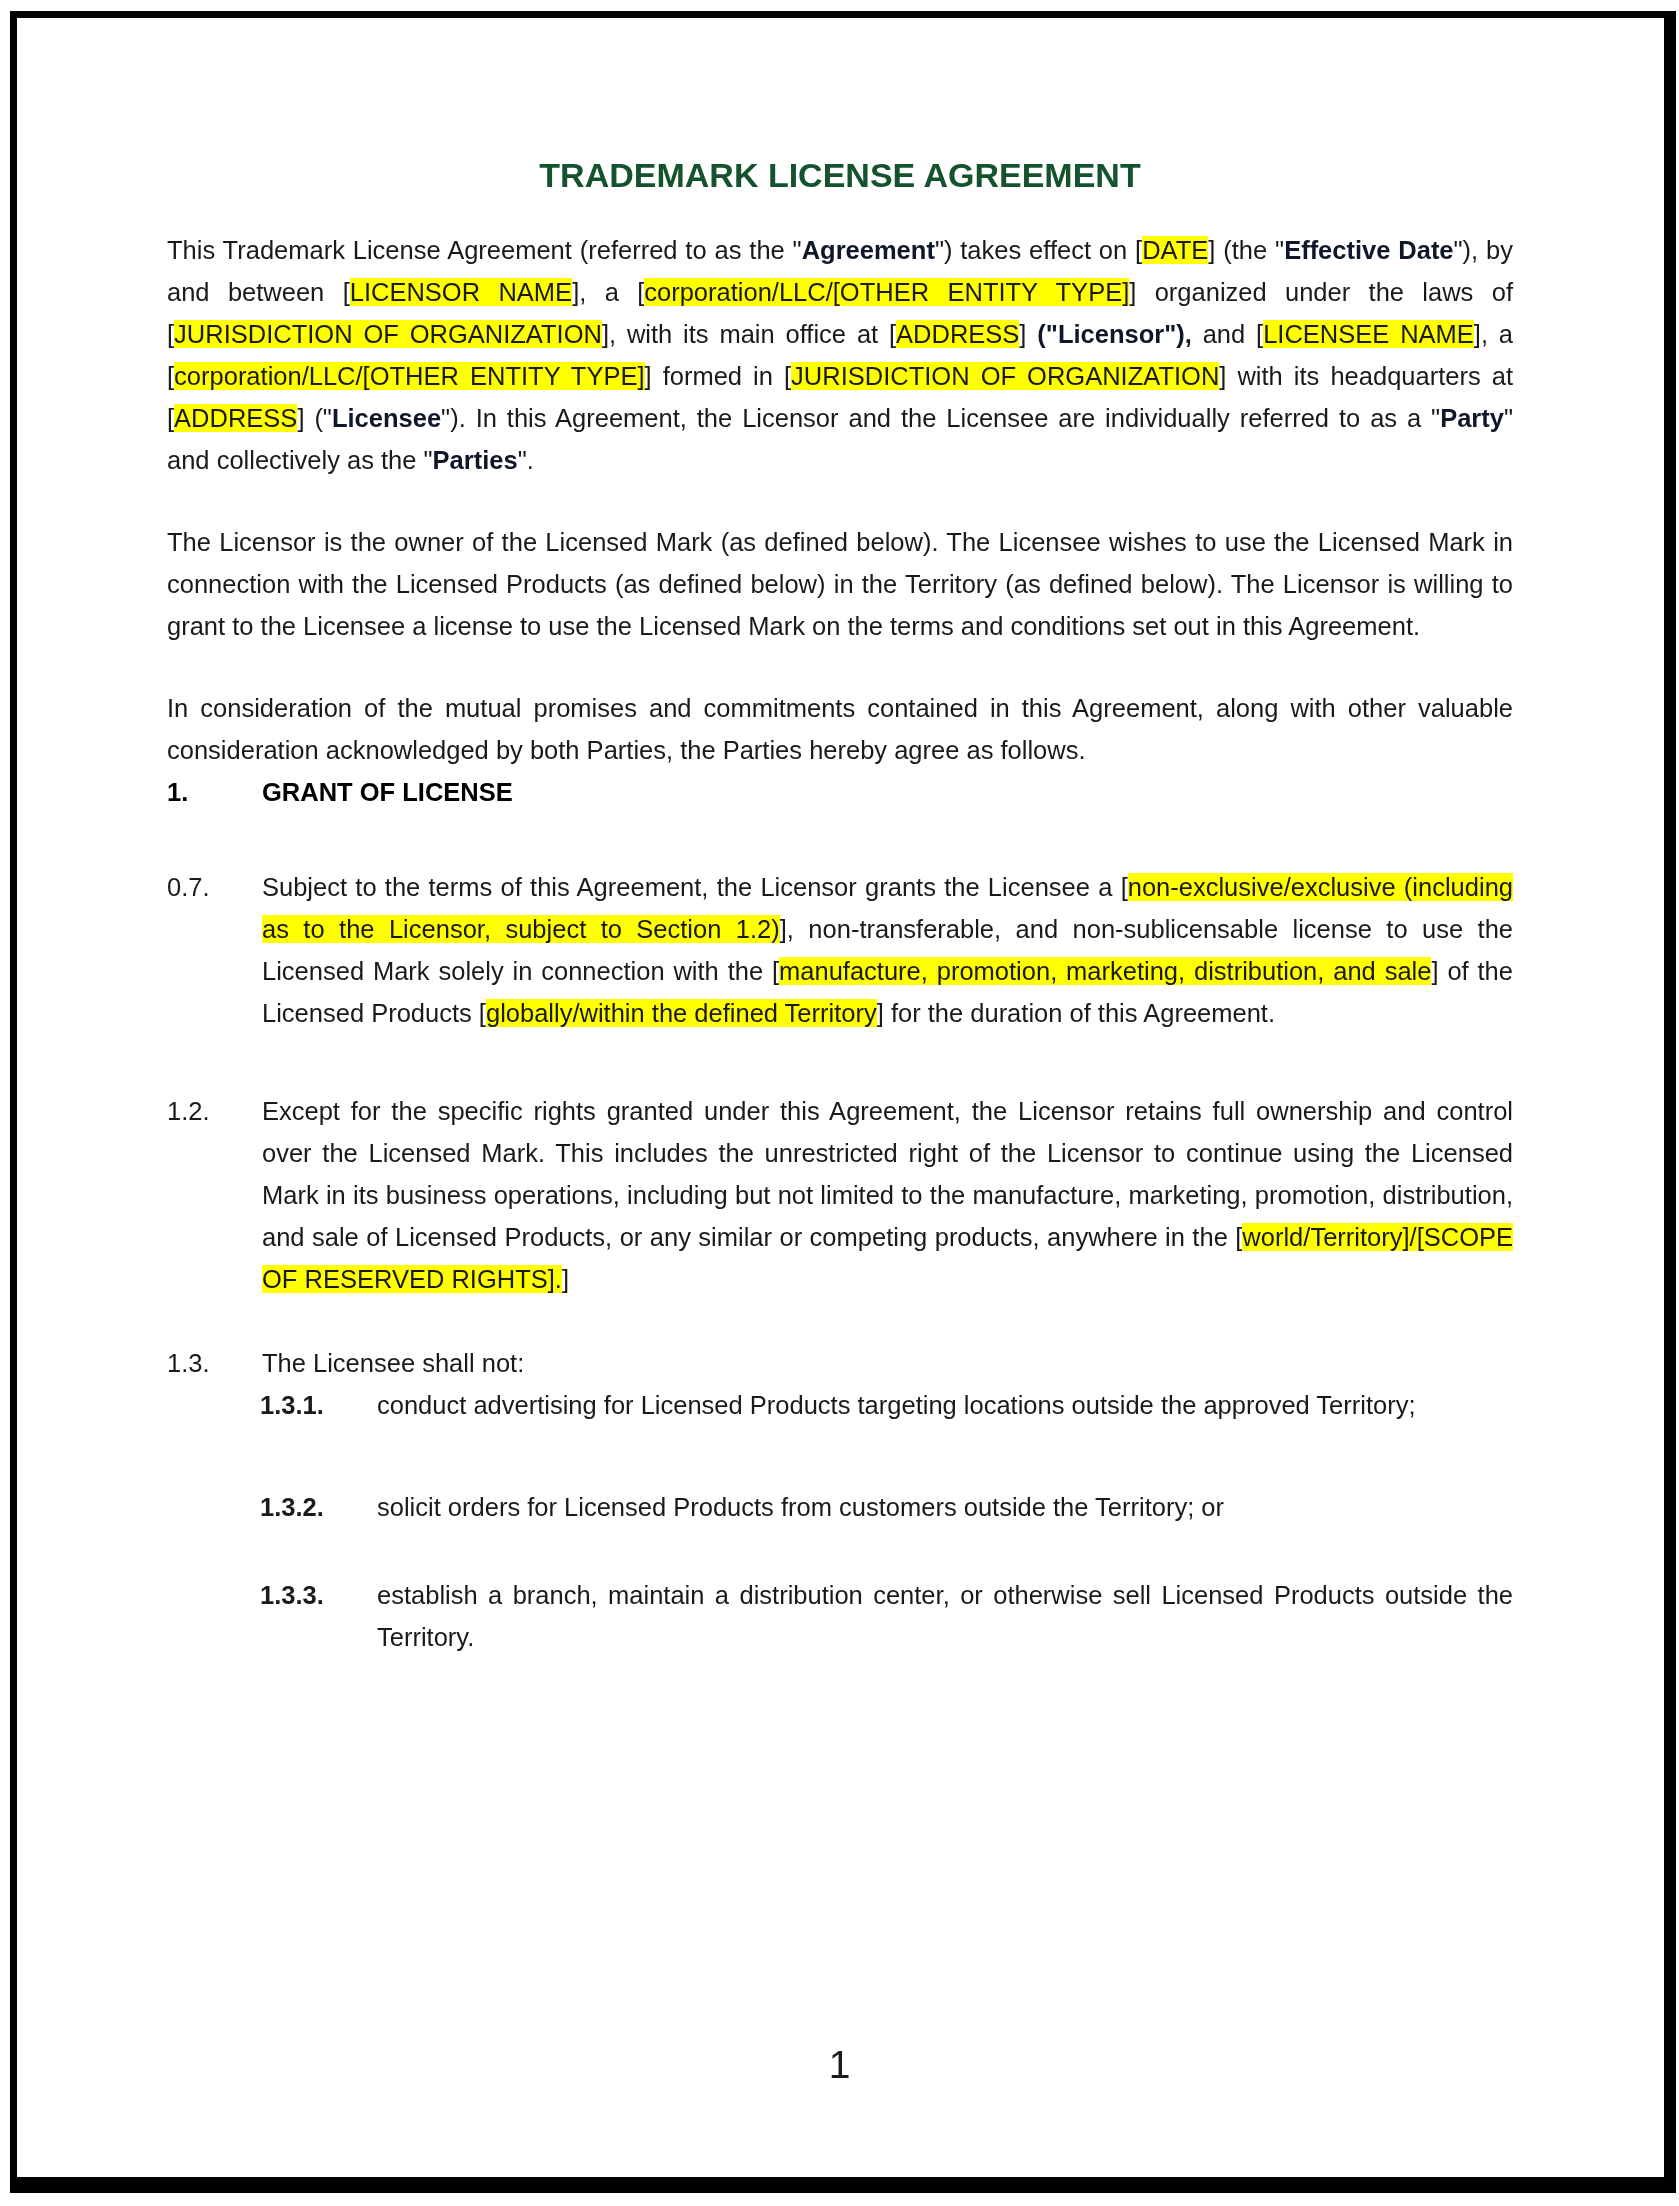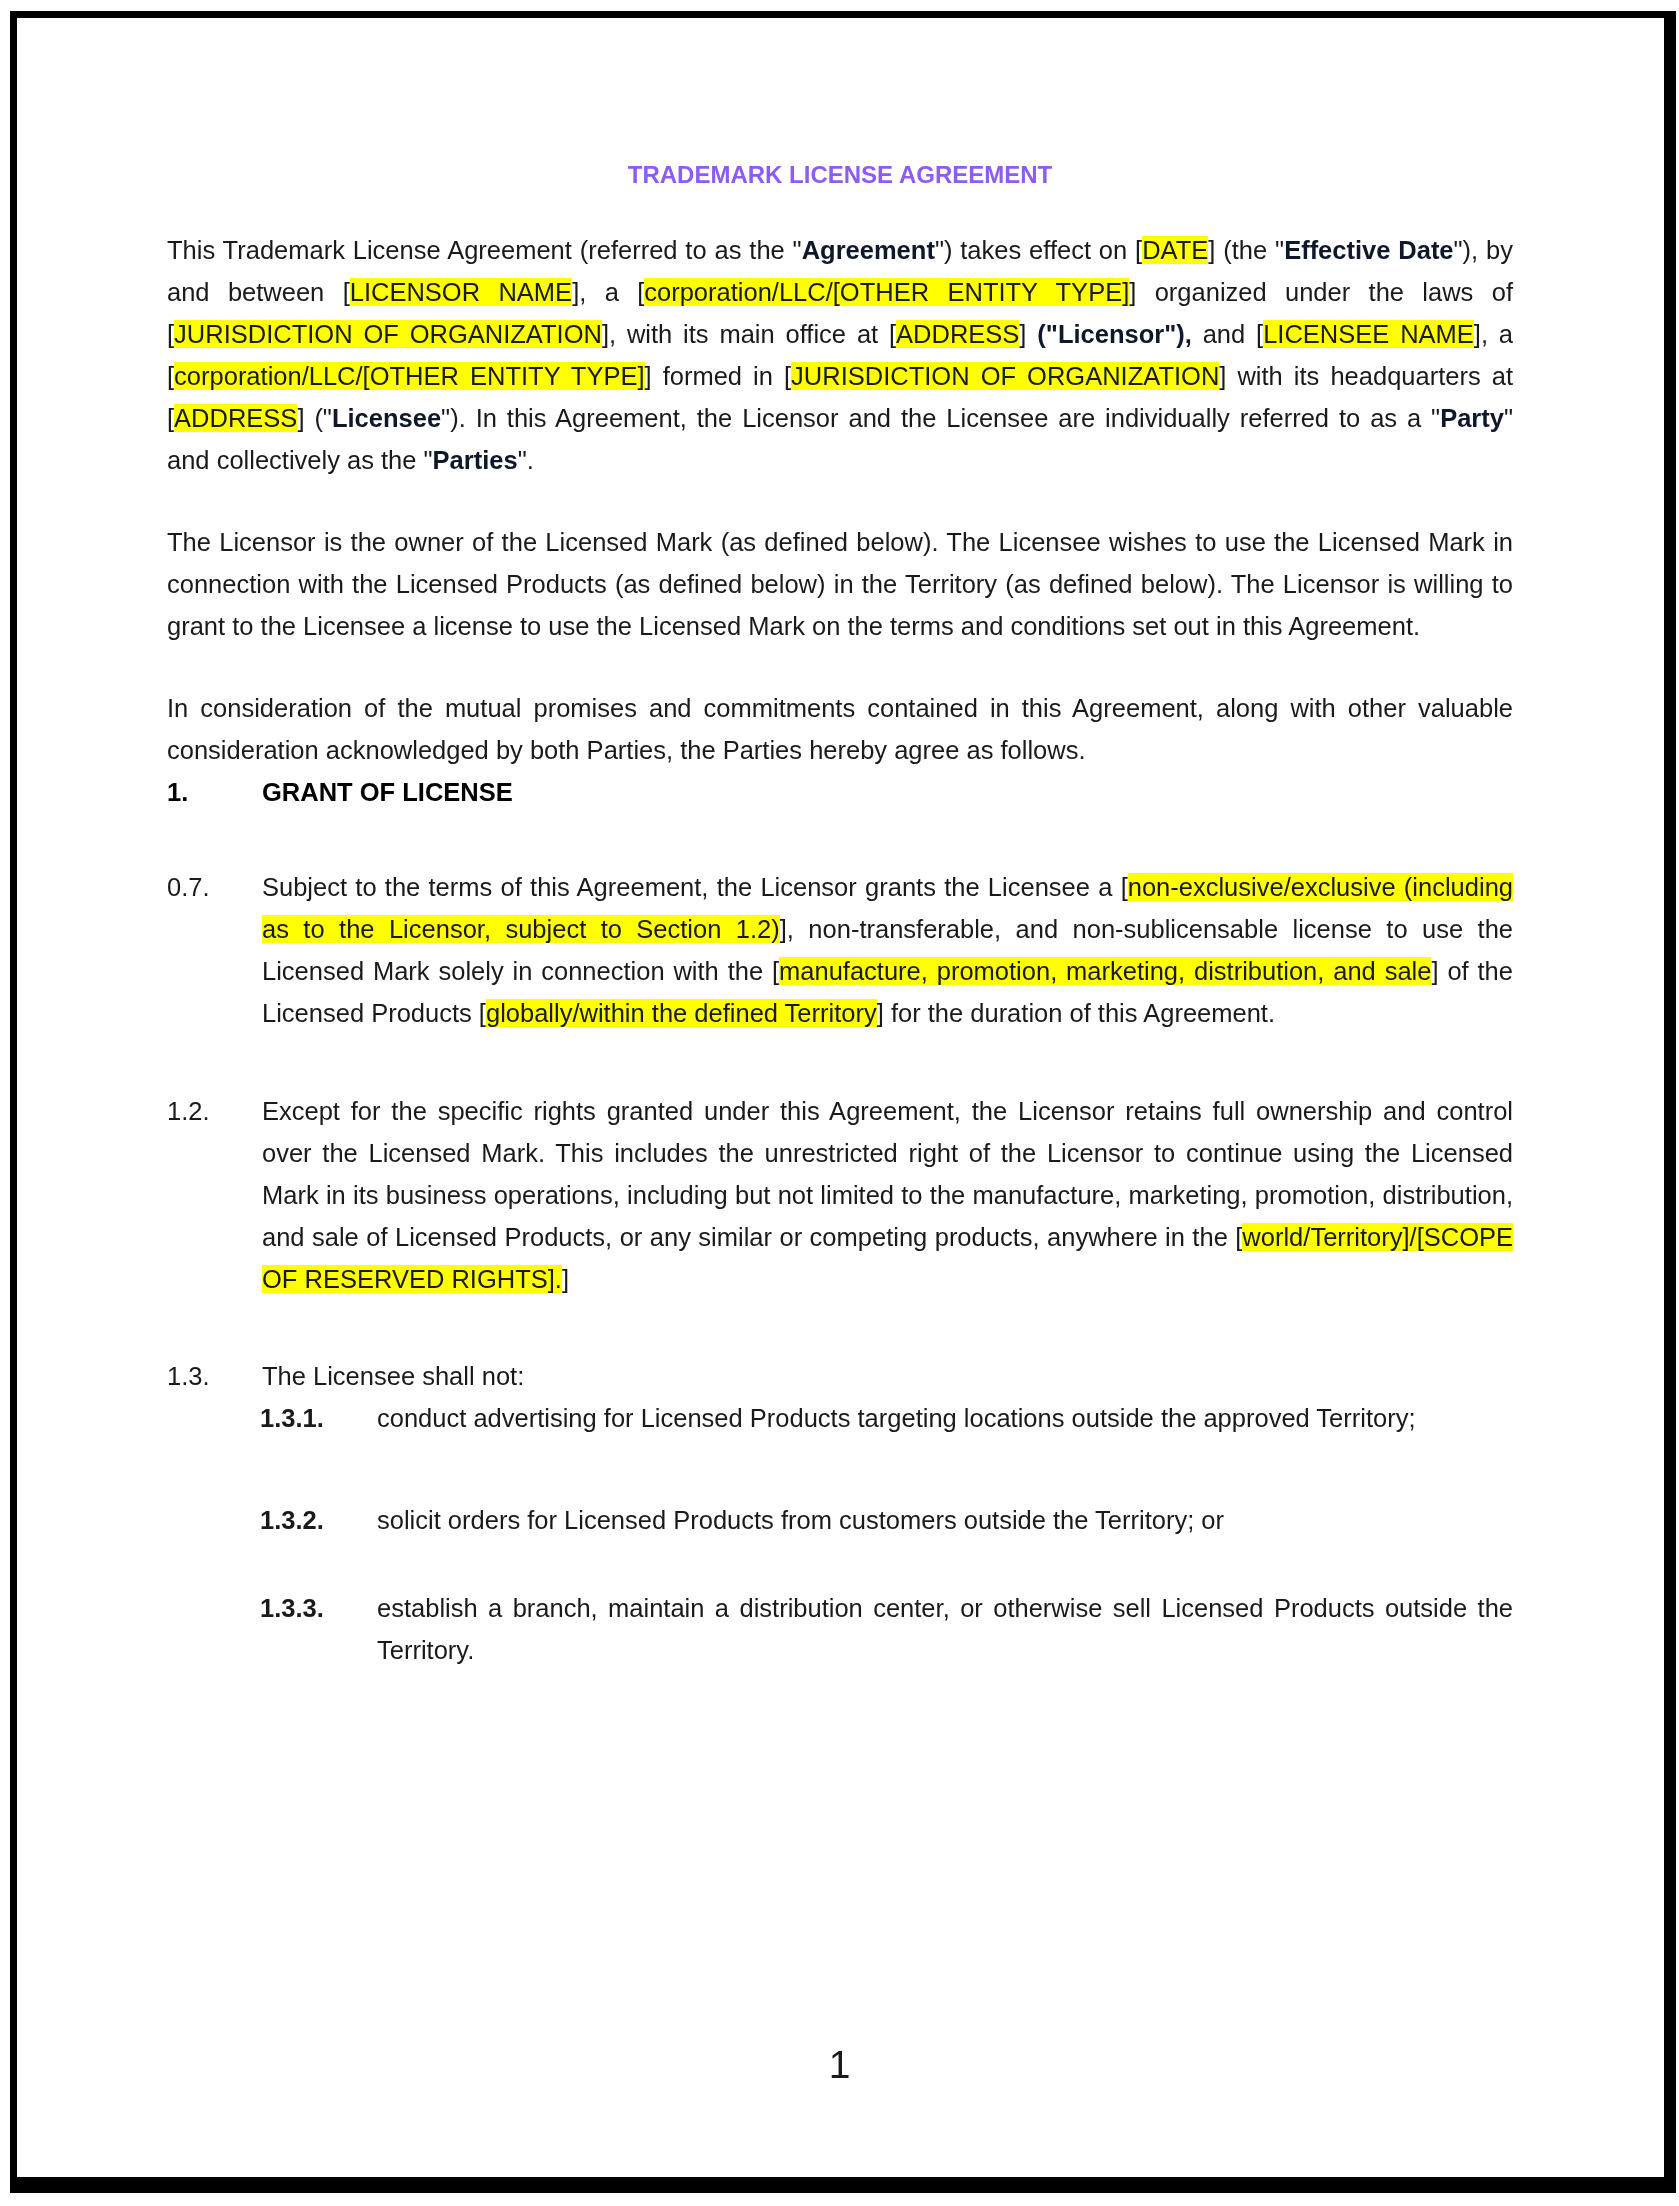--- a/index.html
+++ b/index.html
@@ -6,21 +6,21 @@
   .page {
     position:relative; width:1679px; height:2207px; background:#ffffff;
     font-family:"Liberation Sans","DejaVu Sans",sans-serif; color:#1a1a1a; overflow:hidden;
   }
   .frame {
     position:absolute; top:10.5px; left:9.7px; right:2.6px; bottom:14px;
     border-style:solid; border-color:#000000; border-width:7px 12.3px 16.7px 7px;
     pointer-events:none;
   }
   .content { position:absolute; left:167px; width:1346px; top:154px; font-size:25.5px; line-height:42px; }
-  .title { font-weight:bold; color:#8b5cf6; text-align:center; font-size:24px; margin:0 0 33px 0; }
+  .title { font-weight:bold; color:#14532d; text-align:center; font-size:34px; margin:0 0 33px 0; }
   .para { text-align:justify; margin:0; }
   .item { position:relative; padding-left:95px; text-align:justify; }
   .item > .num { position:absolute; left:0; top:0; }
   .sub { padding-left:210px; }
   .sub > .num { left:93px;font-weight:bold; }
   .heading-row { font-weight:bold; color:#000000; }
   .b { font-weight:bold; color:#0f172a; }
   .hl { background-color:var(--hl-color,#ffff00); }
   .pagenum { position:absolute; top:2044px; left:0; width:100%; text-align:center; font-size:39px; line-height:42px; color:#1a1a1a; }
 </style>
@@ -43,21 +43,21 @@
     <div class="item heading-row" style="margin-bottom:53px">
       <span class="num">1.</span>
       <span>GRANT OF LICENSE</span>
     </div>
 
     <div class="item" style="margin-bottom:56px">
       <span class="num">0.7.</span>
       <div class="body"><span>Subject to the terms of this Agreement, the Licensor grants the Licensee a [</span><span class="hl">non-exclusive/exclusive (including as to the Licensor, subject to Section 1.2)</span><span>], non-transferable, and non-sublicensable license to use the Licensed Mark solely in connection with the [</span><span class="hl">manufacture, promotion, marketing, distribution, and sale</span><span>] of the Licensed Products [</span><span class="hl">globally/within the defined Territory</span><span>] for the duration of this Agreement.</span></div>
     </div>
 
-    <div class="item" style="margin-bottom:55px">
+    <div class="item" style="margin-bottom:42px">
       <span class="num">1.2.</span>
       <div class="body"><span>Except for the specific rights granted under this Agreement, the Licensor retains full ownership and control over the Licensed Mark. This includes the unrestricted right of the Licensor to continue using the Licensed Mark in its business operations, including but not limited to the manufacture, marketing, promotion, distribution, and sale of Licensed Products, or any similar or competing products, anywhere in the [</span><span class="hl">world/Territory]/[SCOPE OF RESERVED RIGHTS].</span><span>]</span></div>
     </div>
 
     <div class="item" style="">
       <span class="num">1.3.</span>
       <div class="body"><span>The Licensee shall not:</span></div>
     </div>
 
     <div class="item sub" style="margin-bottom:60px">

